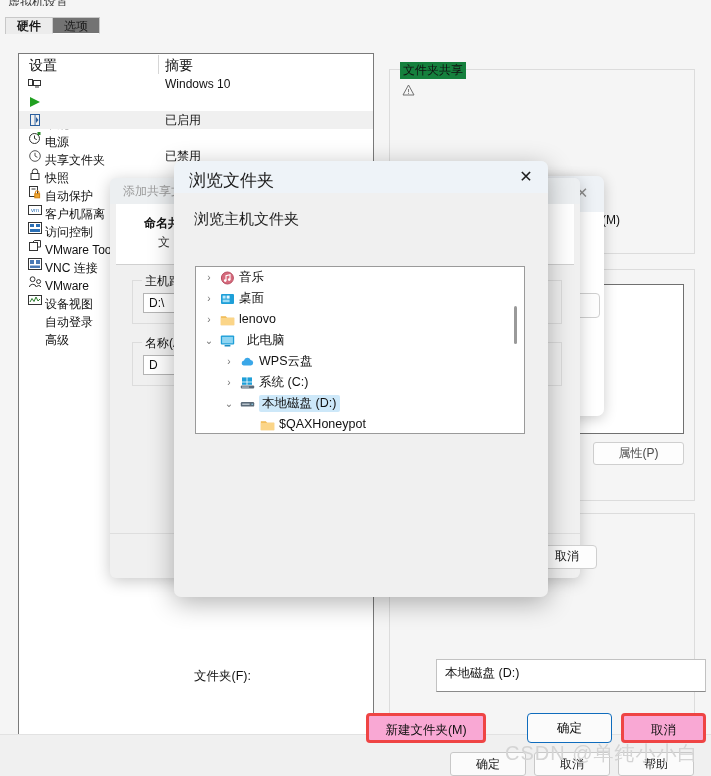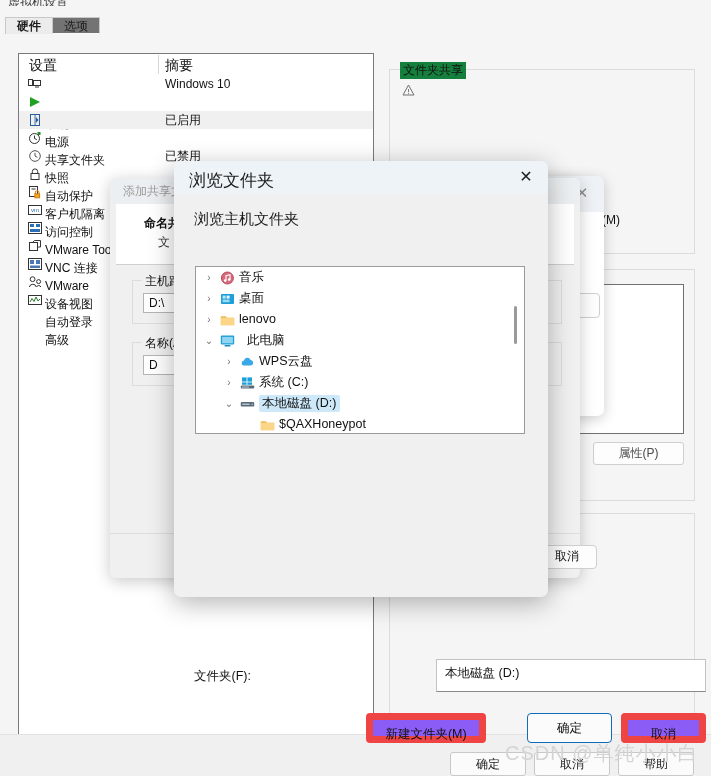--- a/index.html
+++ b/index.html
@@ -245,21 +245,21 @@
   #folder-label{
     position:absolute;left:20px;top:507px;font-size:12.5px;color:#111;white-space:nowrap;
   }
   #folder-input{
     position:absolute;left:262px;top:498px;width:270px;height:33px;
     background:#fff;border:1px solid #c2c2c2;border-bottom:1px solid #8a8a8a;
     box-sizing:border-box;font-size:12.5px;color:#111;line-height:19px;padding:4px 0 0 8px;
   }
   .bbtn{
     position:absolute;height:30px;line-height:28px;text-align:center;
-    border:7px solid #ef4444;border-radius:4px;background:#8b5cf6;
+    border:3px solid #ef4444;border-radius:4px;background:#f9a8d4;
     font-size:12.5px;color:#111;box-sizing:border-box;cursor:default;
   }
   #btn-newfolder{left:192px;top:552px;width:120px;}
   #btn-ok-browse{left:353px;top:552px;width:85px;border:1px solid #0f6cbd;background:#fbfbfb;}
   #btn-cancel-browse{left:447px;top:552px;width:85px;}
 
   
   .ico-svg{display:block;}
 </style>
 </head>

